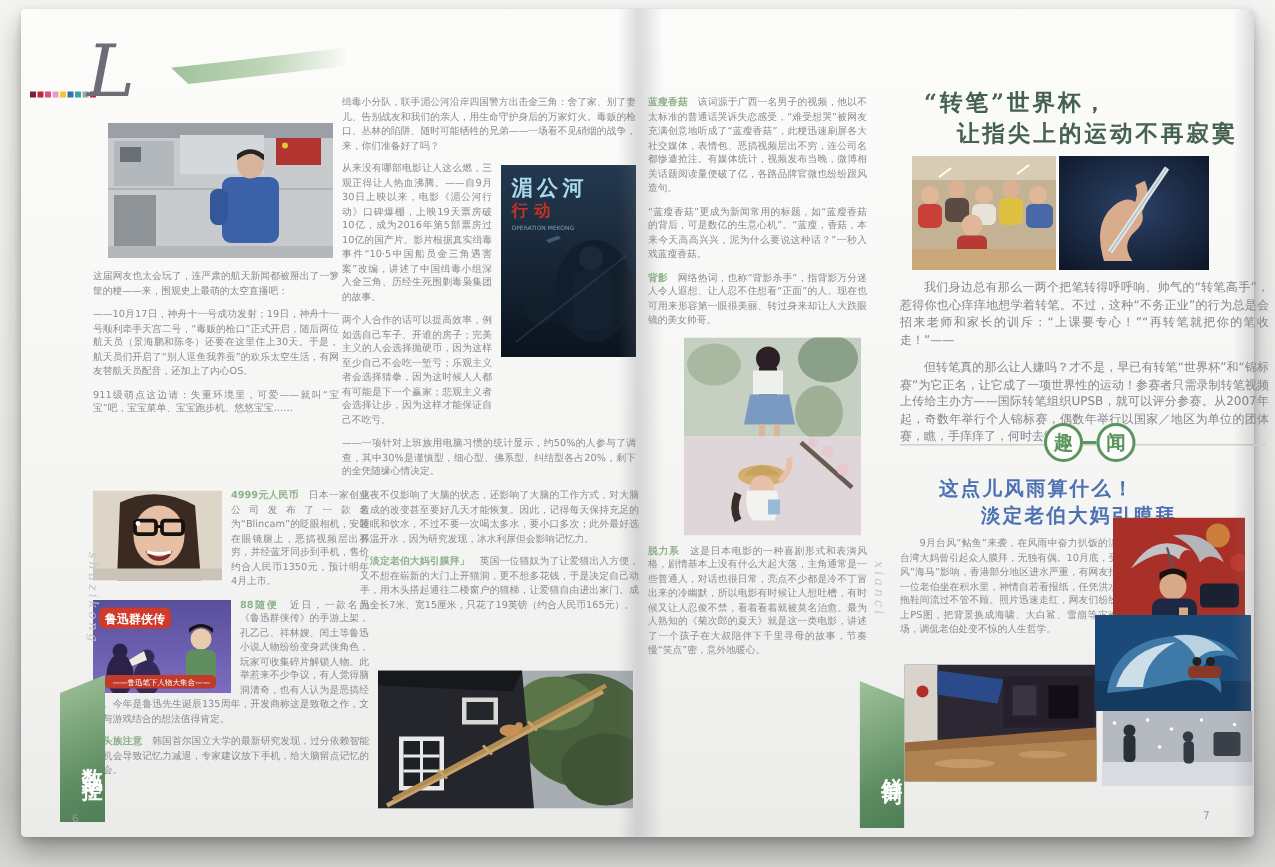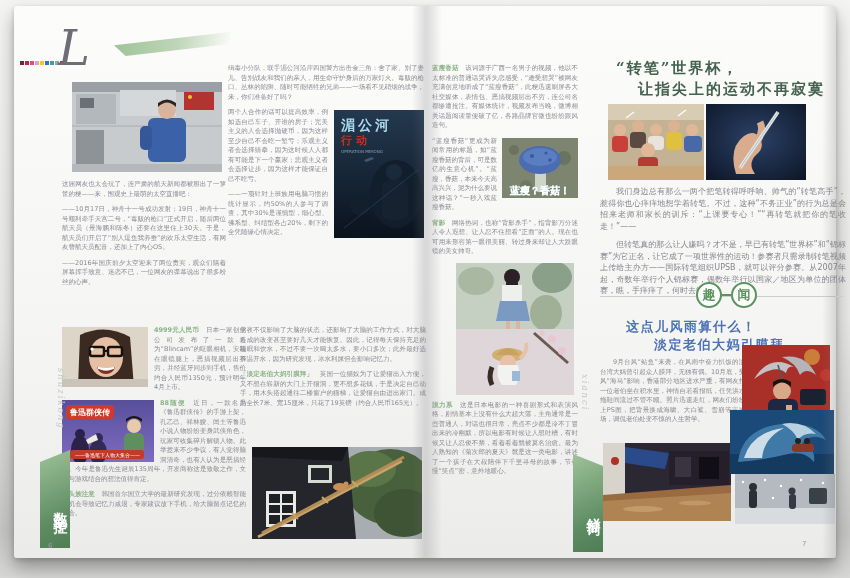--- a/index.html
+++ b/index.html
@@ -78,21 +78,21 @@
       <rect x="76" y="36" width="38" height="44" rx="6" fill="#3b62a8"></rect>
       <rect x="68" y="44" width="12" height="24" rx="5" fill="#34579a"></rect>
       <circle cx="95" cy="28" r="9" fill="#d8b49c"></circle>
         <path d="M86 25 q9 -9 18 0 l0 -4 q-9 -7 -18 0 z" fill="#2a2420"></path>
       <rect x="0" y="82" width="150" height="8" fill="#b5b8bb"></rect>
     </svg>
   </div>
   <div class="abs bt" style="left:48px;top:174px;width:164px;height:152px;overflow:hidden">
     <p>这届网友也太会玩了，连严肃的航天新闻都被掰出了一箩筐的梗——来，围观史上最萌的太空直播吧：</p>
     <p>——10月17日，神舟十一号成功发射；19日，神舟十一号顺利牵手天宫二号，“毒贩的枪口”正式开启，随后两位航天员（景海鹏和陈冬）还要在这里住上30天。于是，航天员们开启了“别人逗鱼我养蚕”的欢乐太空生活，有网友替航天员配音，还加上了内心OS。</p>
-    <p>——2016年国庆前夕太空迎来了两位贵宾，观众们隔着屏幕挥手致意、迷恋不已，一位网友的弹幕说出了很多粉丝的心声。</p>
+    <p>911级萌点这边请：失重环境里，可爱——就叫“宝宝”吧，宝宝菜单、宝宝跑步机、悠悠宝宝……</p>
   </div>
 
   <div class="abs bt" style="left:214px;top:58px;width:196px;height:286px;overflow:hidden">
     <p>缉毒小分队，联手湄公河沿岸四国警方出击金三角：舍了家、别了妻儿、告别战友和我们的亲人，用生命守护身后的万家灯火。毒贩的枪口、丛林的陷阱、随时可能牺牲的兄弟——一场看不见硝烟的战争，来，你们准备好了吗？</p>
     <div class="poster ph">
       <svg width="90" height="128" viewBox="0 0 90 128" preserveAspectRatio="none">
         <defs>
             <linearGradient id="pg" x1="0" y1="0" x2="0" y2="1">
           <stop offset="0" stop-color="#24394f"></stop>
               <stop offset="1" stop-color="#0a131e"></stop>
@@ -104,20 +104,21 @@
         <text x="7" y="43" font-size="4" fill="#7fa0b8">OPERATION MEKONG</text>
         <ellipse cx="62" cy="84" rx="26" ry="34" fill="#121e2b"></ellipse>
         <circle cx="60" cy="62" r="8" fill="#1b2a3a"></circle>
           <rect x="48" y="70" width="26" height="40" rx="8" fill="#16222f"></rect>
         <circle cx="26" cy="96" r="10" fill="#141f2c"></circle>
           <rect x="16" y="104" width="22" height="24" rx="6" fill="#10192442"></rect>
         <line x1="10" y1="118" x2="84" y2="60" stroke="#2e4a66" stroke-width="1" opacity=".6"></line>
         <path d="M30 50 l8 -3 2 2 -8 3 z" fill="#3e5a74"></path>
       </svg>
     </div>
+    <p>从来没有哪部电影让人这么燃，三观正得让人热血沸腾。——自9月30日上映以来，电影《湄公河行动》口碑爆棚，上映19天票房破10亿，成为2016年第5部票房过10亿的国产片。影片根据真实缉毒事件“10·5中国船员金三角遇害案”改编，讲述了中国缉毒小组深入金三角、历经生死围剿毒枭集团的故事。</p>
     <p>两个人合作的话可以提高效率，例如选自己车子、开谁的房子；完美主义的人会选择抛硬币，因为这样至少自己不会吃一堑亏；乐观主义者会选择猜拳，因为这时候人人都有可能是下一个赢家；悲观主义者会选择让步，因为这样才能保证自己不吃亏。</p>
     <p>——一项针对上班族用电脑习惯的统计显示，约50%的人参与了调查，其中30%是谨慎型，细心型、佛系型、纠结型各占20%，剩下的全凭随缘心情决定。</p>
   </div>
 
   <div class="abs bt" style="left:48px;top:320px;width:184px;height:222px;overflow:hidden">
     <div class="fl ph" style="width:86px;height:60px">
       <svg width="86" height="60" viewBox="0 0 86 60" preserveAspectRatio="none">
         <rect width="86" height="60" fill="#ddd6c8"></rect>
         <path d="M18 8 q25 -12 50 2 l4 50 -56 0 z" fill="#3a2a22"></path>
         <ellipse cx="44" cy="30" rx="17" ry="20" fill="#e6c0a4"></ellipse>
@@ -186,36 +187,20 @@
         <circle cx="94" cy="37" r="2.5" fill="#c89058"></circle>
     </svg>
   </div>
 
   <div class="wmark" style="left:42px;top:362px">shuzikong</div>
   <div class="ribbon l" style="left:26px;top:444px">数字控</div>
   <div class="pageno" style="left:34px;top:536px">6</div>
 
   <div class="abs bt" style="left:418px;top:58px;width:146px;height:478px;overflow:hidden">
     <p><span class="lead">蓝瘦香菇</span>　<span>该词源于广西一名男子的视频，他以不太标准的普通话哭诉失恋感受，“难受想哭”被网友充满创意地听成了“蓝瘦香菇”，此梗迅速刷屏各大社交媒体，表情包、恶搞视频层出不穷，连公司名都惨遭抢注。有媒体统计，视频发布当晚，微博相关话题阅读量便破了亿，各路品牌官微也纷纷跟风造句。</span></p>
-    <div class="fr ph" style="width:76px;height:60px">
-      <svg width="76" height="60" viewBox="0 0 76 60" preserveAspectRatio="none">
-        <rect width="76" height="60" fill="#7d8570"></rect>
-        <circle cx="12" cy="12" r="5" fill="#6b7260"></circle>
-          <circle cx="62" cy="20" r="7" fill="#6b7260"></circle>
-        <circle cx="24" cy="48" r="6" fill="#6f7663"></circle>
-          <circle cx="52" cy="52" r="5" fill="#6f7663"></circle>
-        <rect x="33" y="28" width="11" height="26" rx="4" fill="#cfd4c8"></rect>
-        <ellipse cx="38" cy="22" rx="21" ry="14" fill="#4a6cb2"></ellipse>
-        <ellipse cx="38" cy="19" rx="17" ry="9" fill="#5b7dc2"></ellipse>
-        <circle cx="30" cy="18" r="2" fill="#3a5a9a"></circle>
-          <circle cx="44" cy="15" r="1.6" fill="#3a5a9a"></circle>
-          <circle cx="48" cy="22" r="1.8" fill="#3a5a9a"></circle>
-        <text x="8" y="56" font-size="10" font-weight="bold" fill="#63c8d2" stroke="#ffffff" stroke-width="0.35">蓝瘦？香菇！</text>
-      </svg>
-    </div>
     <p>“蓝瘦香菇”更成为新闻常用的标题，如“蓝瘦香菇的背后，可是数亿的生意心机”。“蓝瘦，香菇，本来今天高高兴兴，泥为什么要说这种话？”一秒入戏蓝瘦香菇。</p>
     <p><span class="lead">背影</span>　<span>网络热词，也称“背影杀手”，指背影万分迷人令人遐想、让人忍不住想看“正面”的人。现在也可用来形容第一眼很美丽、转过身来却让人大跌眼镜的美女帅哥。</span></p>
     <div class="ph" style="width:118px;height:132px;margin:2px 0 6px 24px">
       <svg width="118" height="132" viewBox="0 0 118 132" preserveAspectRatio="none">
         <rect width="118" height="66" fill="#c6d0c2"></rect>
         <ellipse cx="20" cy="18" rx="18" ry="14" fill="#a9b9a1"></ellipse>
           <ellipse cx="96" cy="14" rx="20" ry="16" fill="#8aa088"></ellipse>
         <ellipse cx="90" cy="50" rx="16" ry="18" fill="#9fb097"></ellipse>
         <circle cx="56" cy="14" r="8" fill="#2a2026"></circle>
         <rect x="50" y="20" width="12" height="22" fill="#2a2026"></rect>

